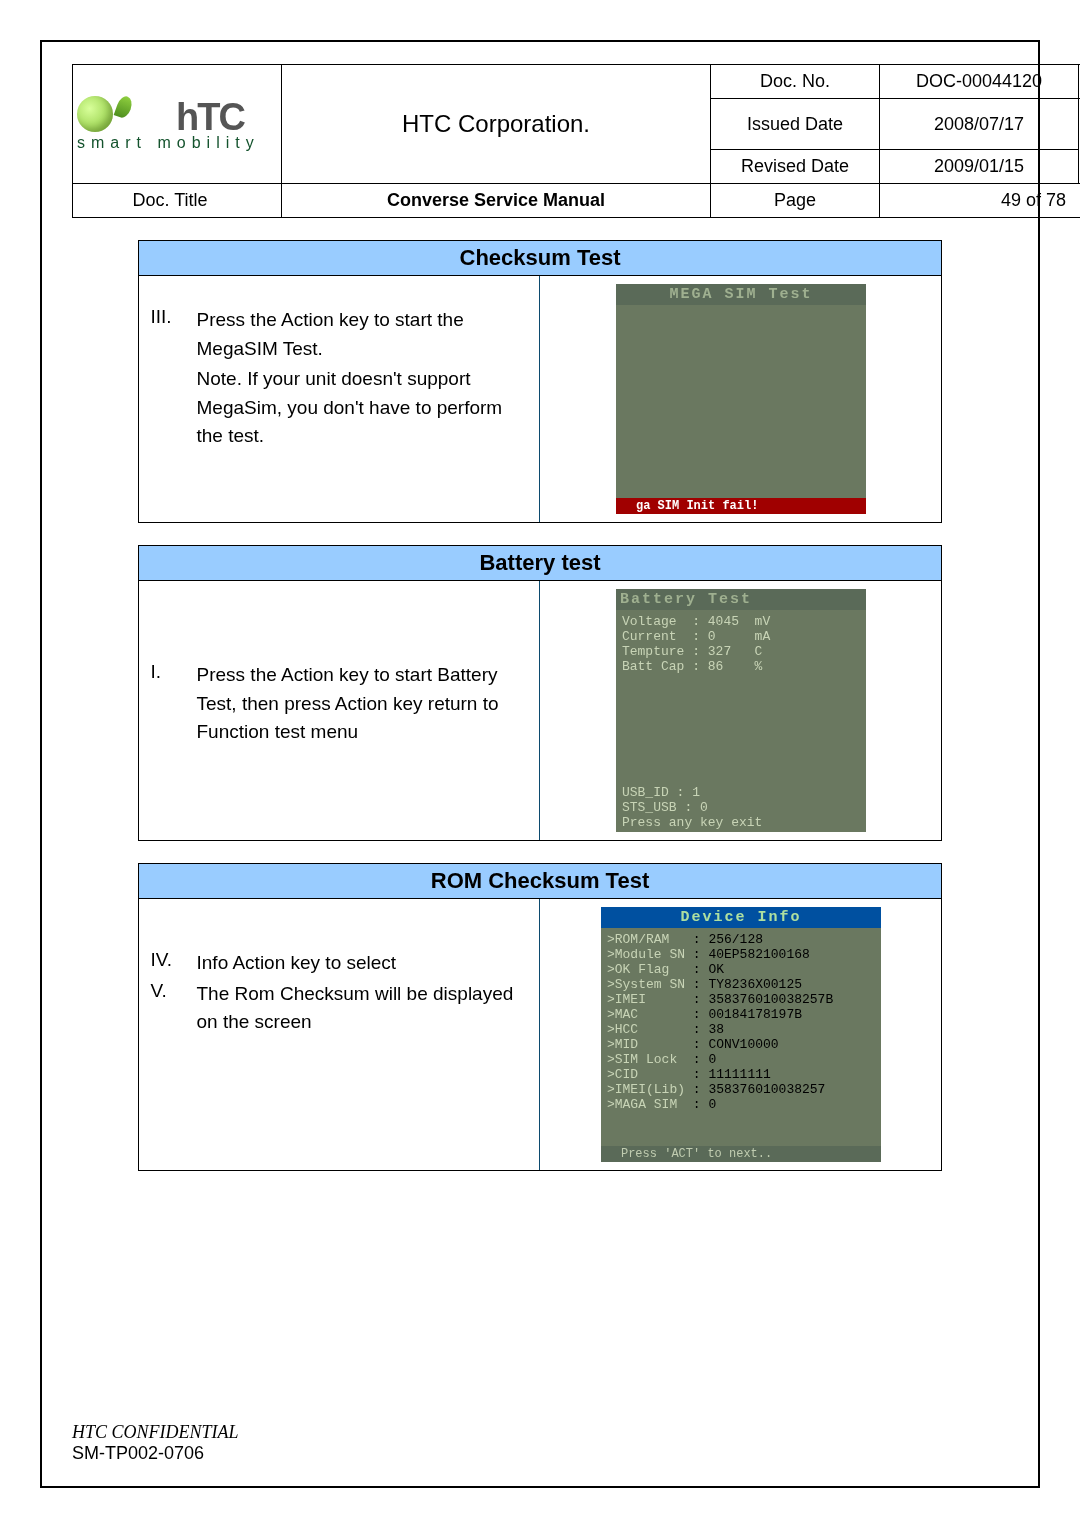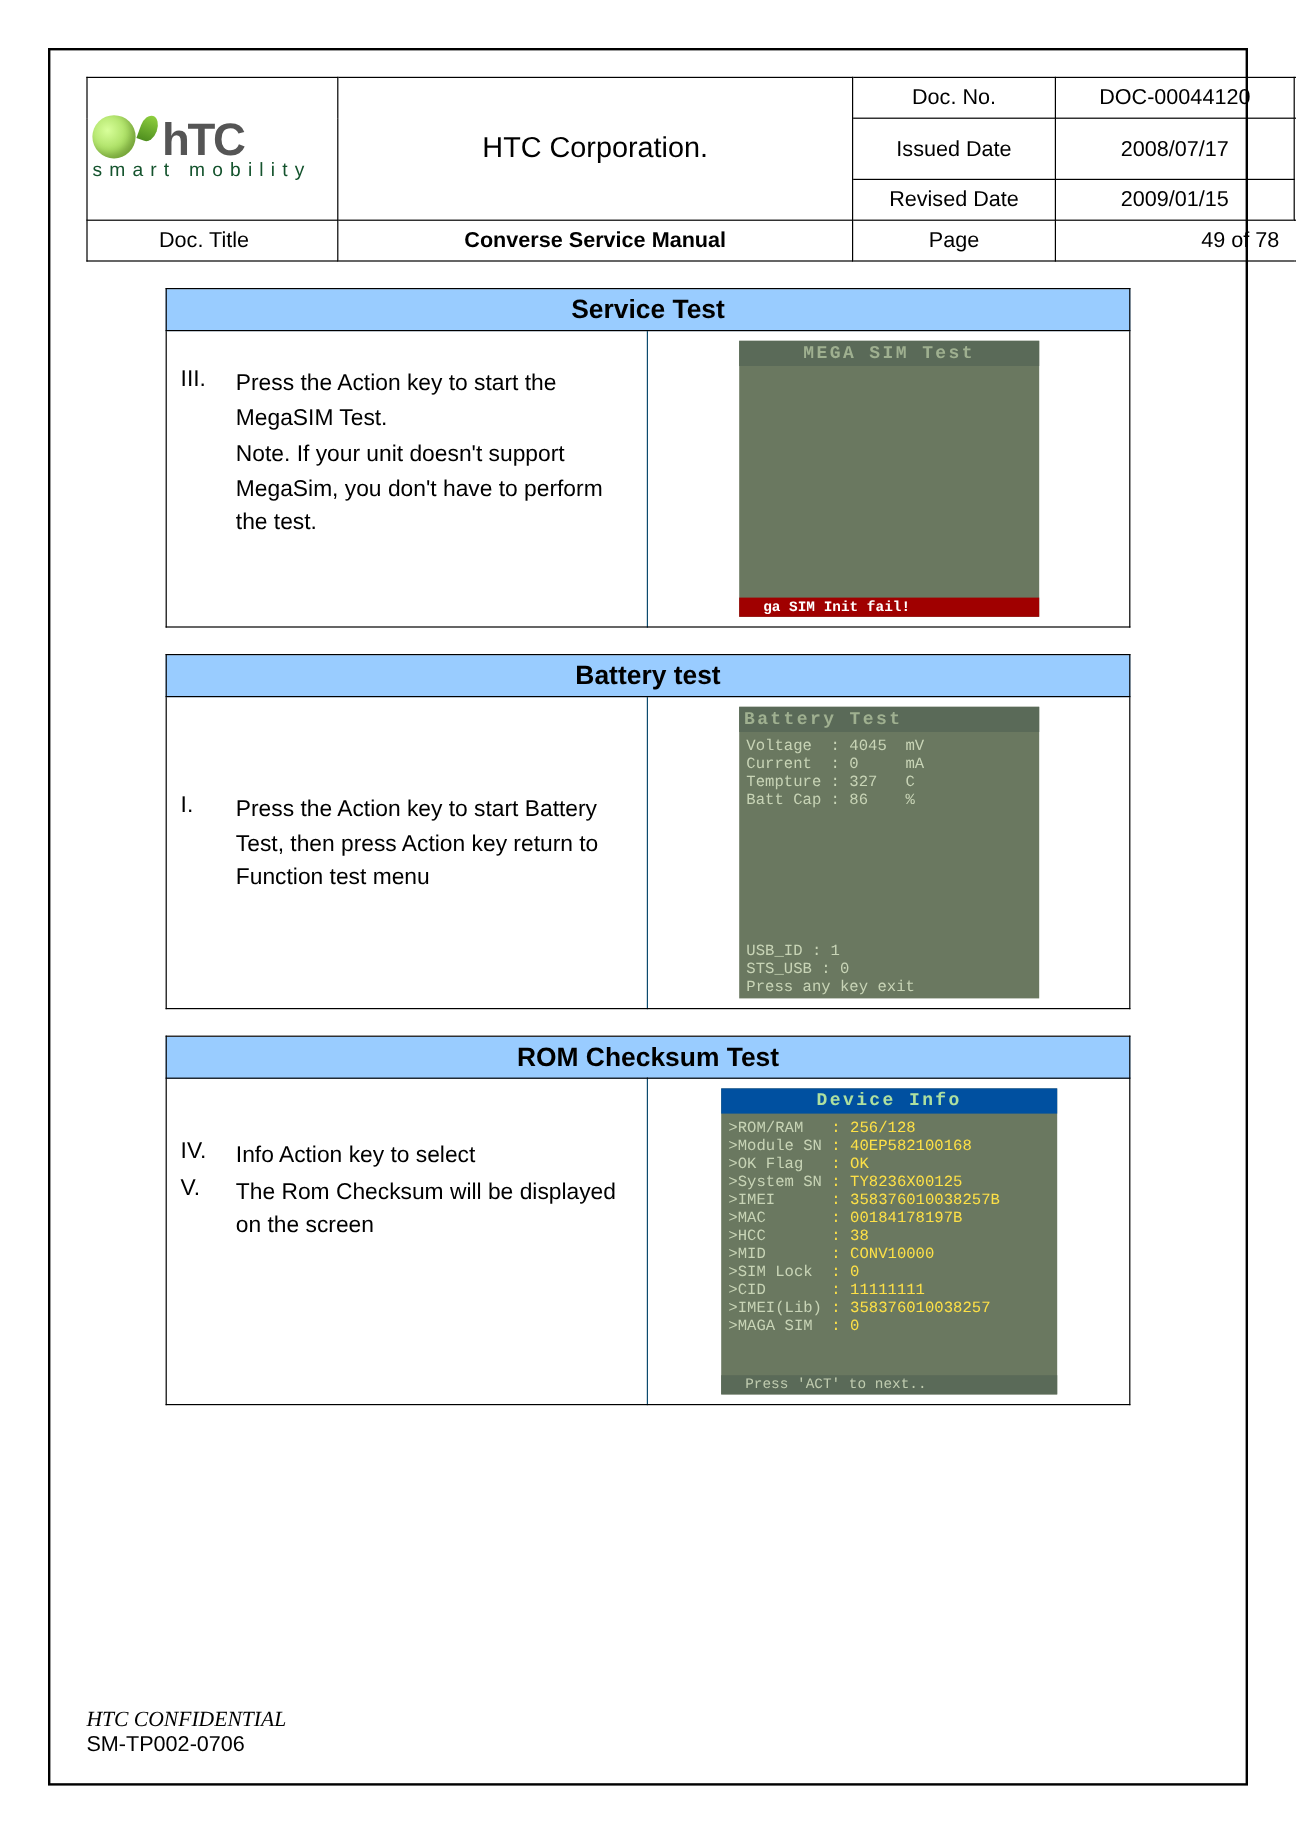--- a/index.html
+++ b/index.html
@@ -65,21 +65,21 @@
   .logo-leaf {
     width:14px; height:22px;
     background: linear-gradient(#8fcf3f,#4f8f1f);
     border-radius: 50% 50% 50% 0;
     transform: rotate(20deg);
     margin-bottom:14px;
   }
   .logo-htc {
     font-family: "Arial Black", Arial, sans-serif;
     font-weight:900; font-size:38px; letter-spacing:-2px;
-    color:#555; line-height:0.8;
+    color:#555; line-height:0.8;margin-left:41px;
   }
   .logo-tag { font-size:16px; letter-spacing:6px; color:#14532d; margin-top:2px;}
 
   
   .section-table {
     border-collapse: collapse;
     width: 86%;
     margin: 22px auto 0 auto;
     table-layout: fixed;
   }
@@ -125,21 +125,21 @@
     text-align:left;
   }
   .phone .title-bar.grey { background:#5a6a58; color:#9fb090;}
   .phone .body { padding:4px 6px; min-height:150px; white-space:pre; }
   .phone .footer {
     background:#a00000; color:#fff; font-weight:bold;
     font-size:12px; padding:1px 20px;
   }
   .phone .footer.grey { background:#5a6a58; color:#c0ccb0; font-weight:normal;}
   .phone .dev-row { white-space:pre; }
-  .phone .dev-val { color:#fde047; }
+  .phone .dev-val { color:#000000; }
 
   
   .page-footer {
     position:absolute; bottom:22px; left:30px; right:30px;
     display:flex; justify-content:space-between;
     font-size:18px;
     flex-direction:column;
   }
   .page-footer .conf { font-style: italic; font-family: "Times New Roman", serif; }
 </style>
@@ -181,21 +181,21 @@
         <td class="doc-title-val">Converse Service Manual</td>
         <td class="meta-label">Page</td>
         <td class="meta-val" colspan="2">49  of  78</td>
       </tr>
     </tbody>
       </table>
 
     <table class="section-table">
       <tbody>
           <tr class="section-header">
-            <td colspan="2">Service Test</td>
+            <td colspan="2">Checksum Test</td>
           </tr>
       <tr class="section-body">
         <td class="text-col">
           <div class="instr-row">
             <span class="instr-num">III.</span>
             <span class="instr-text">Press the Action key to start the MegaSIM Test.</span>
           </div>
           <div class="instr-row">
             <span class="instr-num"></span>
             <span class="instr-text">Note. If your unit doesn't support MegaSim, you don't have to perform the test.</span>

